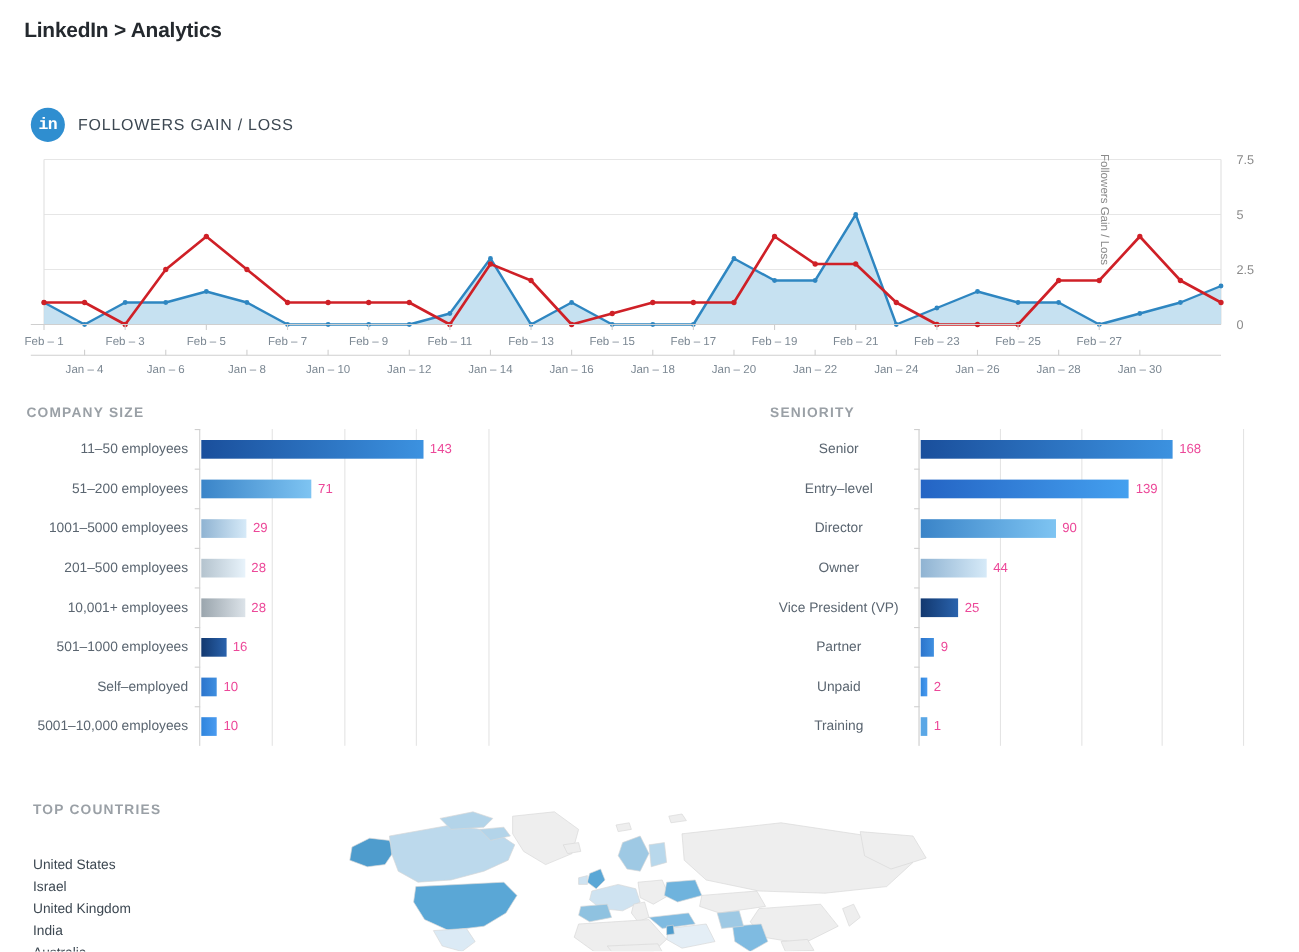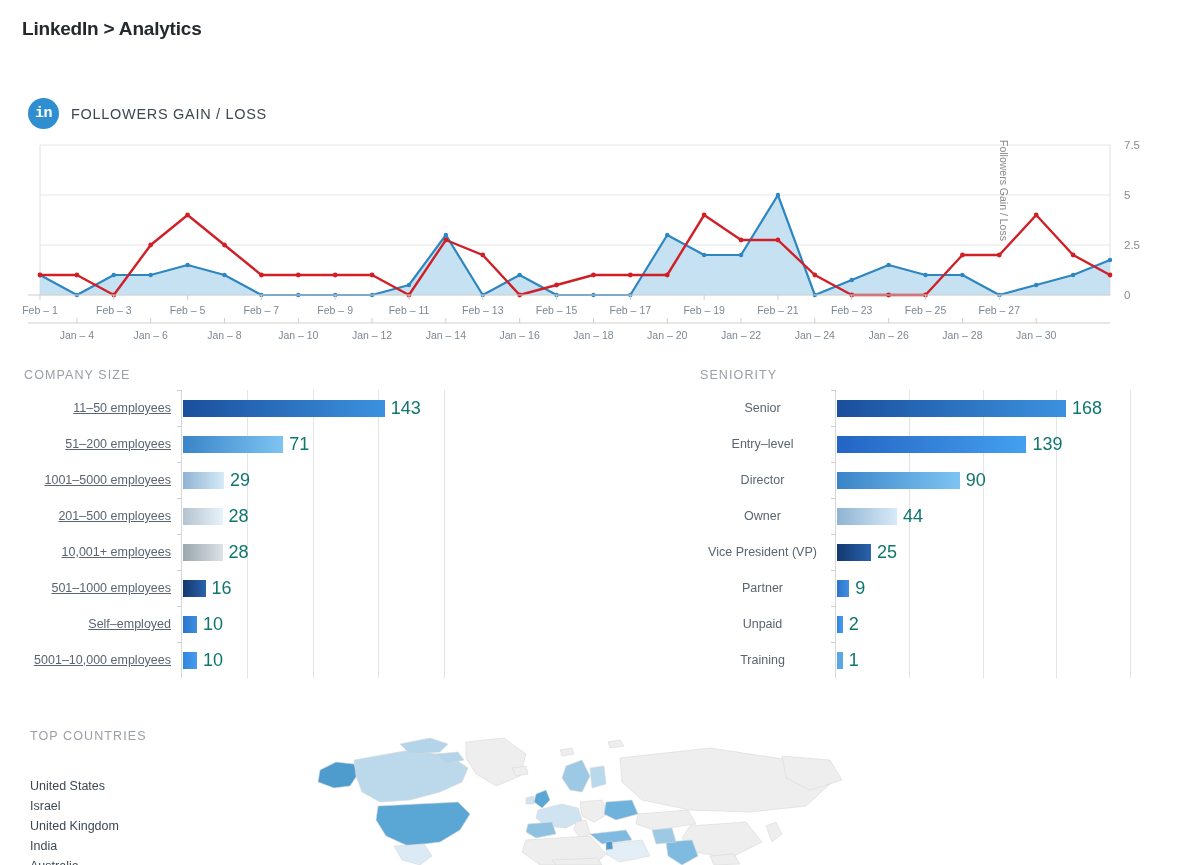--- a/index.html
+++ b/index.html
@@ -64,21 +64,21 @@
     color: #8a8a8a;
     writing-mode: vertical-rl;
     text-align: center;
     white-space: nowrap;
   }
 
   
   .section-title {
     position: absolute;
     font-size: 12.5px;
-    font-weight: normal;
+    font-weight: bold;
     letter-spacing: 1.1px;
     color: #9aa0a6;
   }
   #company-size-title { left: 24px; top: 368px; }
   #seniority-title    { left: 700px; top: 368px; }
   #top-countries-title{ left: 30px; top: 729px; }
 
   .barchart {
     position: absolute;
     display: grid;
@@ -93,39 +93,39 @@
     position: relative;
   }
   .bar-label {
     font-size: 12.5px;
     color: #5a6570;
     text-align: right;
     padding-right: 10px;
     white-space: nowrap;
     flex: 0 0 auto;
   }
-  #company-size-chart .bar-label { width: 157px; text-decoration: underline; }
+  #company-size-chart .bar-label { width: 157px; }
   #seniority-chart .bar-label { width: 135px; text-align: center; }
 
   .bar-track {
     position: relative;
     flex: 1 1 auto;
     height: 100%;
     display: flex;
     align-items: center;
     border-left: 1px solid #d7d7d7;
     padding-left: 1px;
   }
   .bar-fill {
     height: 17px;
     border-radius: 0;
   }
   .bar-value {
-    font-size: 18px;
-    color: #0f766e;
+    font-size: 12px;
+    color: #ec4899;
     margin-left: 6px;
     white-space: nowrap;
   }
   .bar-grid {
     position: absolute;
     top: 0; bottom: 0;
     width: 1px;
     background: #e4e4e4;
     pointer-events: none;
   }

